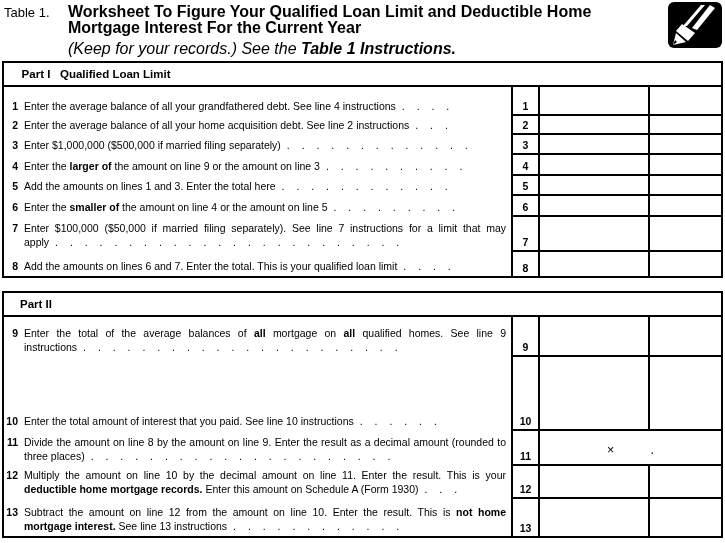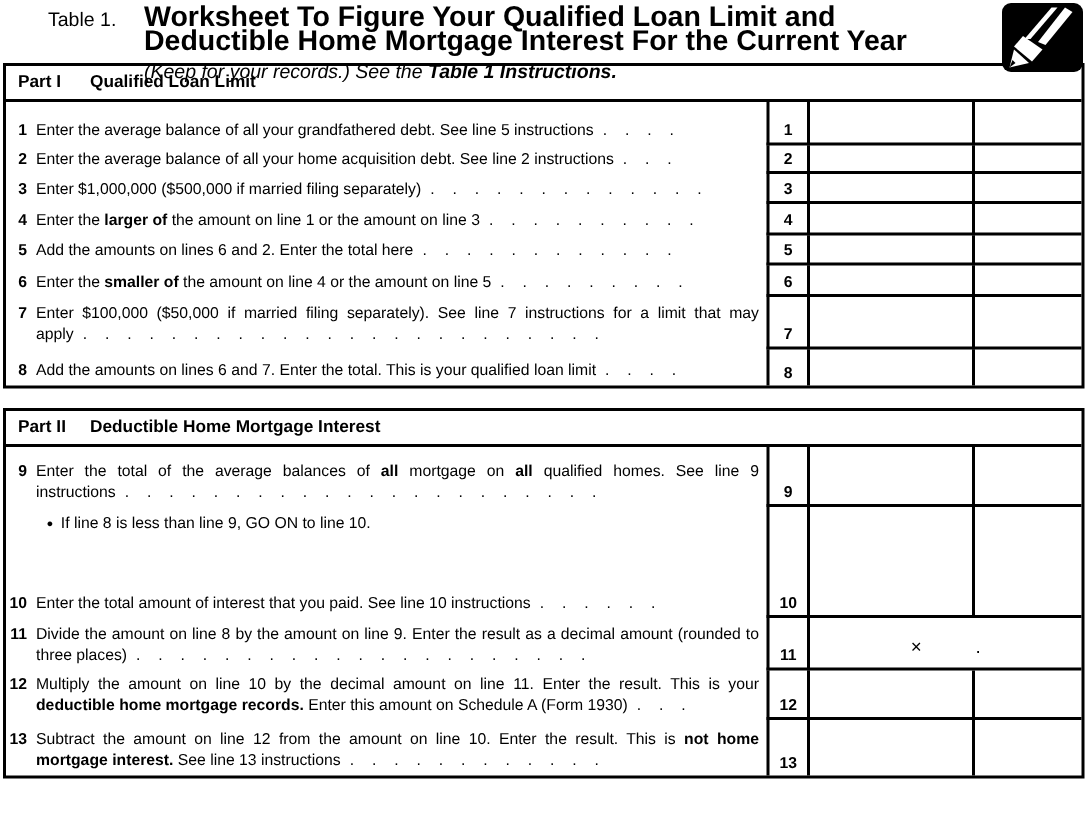--- a/index.html
+++ b/index.html
@@ -7,41 +7,42 @@
   body {
     width: 725px; height: 543px;
     font-family: "Liberation Sans", sans-serif;
     color: #000;
     position: relative;
     overflow: hidden;
   }
   .page { position: relative; width: 725px; height: 543px; }
 
   
-  .doc-header { position: relative; height: 42px; margin-left: 28px; }
+  .doc-header { position: relative; height: 61px; }
   .table-label { position: absolute; left: 4px; top: 5px; font-size: 13px; }
   .doc-title {
     position: absolute; left: 68px; top: 4px;
-    width: 560px; font-size: 19px; font-weight: bold; line-height: 16px;
+    width: 560px; font-size: 16px; font-weight: bold; line-height: 16px;
   }
   .doc-subtitle {
     position: absolute; left: 68px; top: 40px;
-    font-size: 13px; font-style: italic;
+    font-size: 16px; font-style: italic;
   }
   .doc-subtitle .emph { font-weight: bold; }
   .pencil { position: absolute; right: 3px; top: 2px; width: 54px; height: 46px; }
 
   
   .part-box { margin: 0 2px; border: 2px solid #000; background: #fff; }
   .part-box.p2 { margin-top: 13px; }
   .part-header {
     display: flex; align-items: center;
     height: 24px; border-bottom: 2px solid #000;
     font-size: 11.5px; font-weight: bold;
     padding-left: 8px;
+    text-align: center;
   }
   .part-label { width: 48px; flex: none; }
 
   
   .wrow { display: flex; width: 100%; }
   .tcell {
     flex: 1;
     display: flex; flex-direction: column; justify-content: flex-end;
     padding: 0 5px 3px 6px;
     font-size: 10.5px; line-height: 14px;
@@ -120,21 +121,21 @@
   </header>
 
   <section class="part-box">
     <div class="part-header">
       <span class="part-label">Part I</span>
       <span class="part-title">Qualified Loan Limit</span>
     </div>
     <div class="rows" id="p1-rows">
         <div class="wrow">
           <div class="tcell">
-            <div class="iline"><span class="inum">1</span><span>Enter the average balance of all your grandfathered debt. See line 5 instructions</span><span class="dots">. . . .</span></div>
+            <div class="iline"><span class="inum">1</span><span>Enter the average balance of all your grandfathered debt. See line 4 instructions</span><span class="dots">. . . .</span></div>
           </div>
           <div class="ncell">1</div>
           <div class="ecell"></div>
           <div class="rcell"></div>
         </div>
         <div class="wrow">
           <div class="tcell">
             <div class="iline"><span class="inum">2</span><span>Enter the average balance of all your home acquisition debt. See line 2 instructions</span><span class="dots">. . .</span></div>
           </div>
           <div class="ncell">2</div>
@@ -144,29 +145,29 @@
         <div class="wrow">
           <div class="tcell">
             <div class="iline"><span class="inum">3</span><span>Enter $1,000,000 ($500,000 if married filing separately)</span><span class="dots">. . . . . . . . . . . . .</span></div>
           </div>
           <div class="ncell">3</div>
           <div class="ecell"></div>
           <div class="rcell"></div>
         </div>
         <div class="wrow">
           <div class="tcell">
-            <div class="iline"><span class="inum">4</span><span>Enter the </span><b>larger of</b><span> the amount on line 1 or the amount on line 3</span><span class="dots">. . . . . . . . . .</span></div>
+            <div class="iline"><span class="inum">4</span><span>Enter the </span><b>larger of</b><span> the amount on line 9 or the amount on line 3</span><span class="dots">. . . . . . . . . .</span></div>
           </div>
           <div class="ncell">4</div>
           <div class="ecell"></div>
           <div class="rcell"></div>
         </div>
         <div class="wrow">
           <div class="tcell">
-            <div class="iline"><span class="inum">5</span><span>Add the amounts on lines 6 and 2. Enter the total here</span><span class="dots">. . . . . . . . . . . .</span></div>
+            <div class="iline"><span class="inum">5</span><span>Add the amounts on lines 1 and 3. Enter the total here</span><span class="dots">. . . . . . . . . . . .</span></div>
           </div>
           <div class="ncell">5</div>
           <div class="ecell"></div>
           <div class="rcell"></div>
         </div>
         <div class="wrow">
           <div class="tcell">
             <div class="iline"><span class="inum">6</span><span>Enter the </span><b>smaller of</b><span> the amount on line 4 or the amount on line 5</span><span class="dots">. . . . . . . . .</span></div>
           </div>
           <div class="ncell">6</div>
@@ -188,34 +189,32 @@
           <div class="ncell">8</div>
           <div class="ecell"></div>
           <div class="rcell"></div>
         </div>
       </div>
   </section>
 
   <section class="part-box p2">
     <div class="part-header">
       <span class="part-label">Part II</span>
-      <span class="part-title">Deductible Home Mortgage Interest</span>
     </div>
     <div class="rows" id="p2-rows">
         <div class="wrow">
           <div class="tcell">
             <div class="iline j"><span class="inum">9</span><span>Enter the total of the average balances of </span><b>all</b><span> mortgage on </span><b>all</b><span> qualified homes. See line 9 instructions</span><span class="dots">. . . . . . . . . . . . . . . . . . . . . .</span></div>
           </div>
           <div class="ncell">9</div>
           <div class="ecell"></div>
           <div class="rcell"></div>
         </div>
         <div class="wrow">
           <div class="tcell">
-            <div class="bullet"><span class="bdot">●</span><span>If line 8 is less than line 9, GO ON to line 10.</span></div>
             <div class="iline"><span class="inum">10</span><span>Enter the total amount of interest that you paid. See line 10 instructions</span><span class="dots">. . . . . .</span></div>
           </div>
           <div class="ncell">10</div>
           <div class="ecell"></div>
           <div class="rcell"></div>
         </div>
         <div class="wrow">
           <div class="tcell">
             <div class="iline j"><span class="inum">11</span><span>Divide the amount on line 8 by the amount on line 9. Enter the result as a decimal amount (rounded to three places)</span><span class="dots">. . . . . . . . . . . . . . . . . . . . .</span></div>
           </div>

